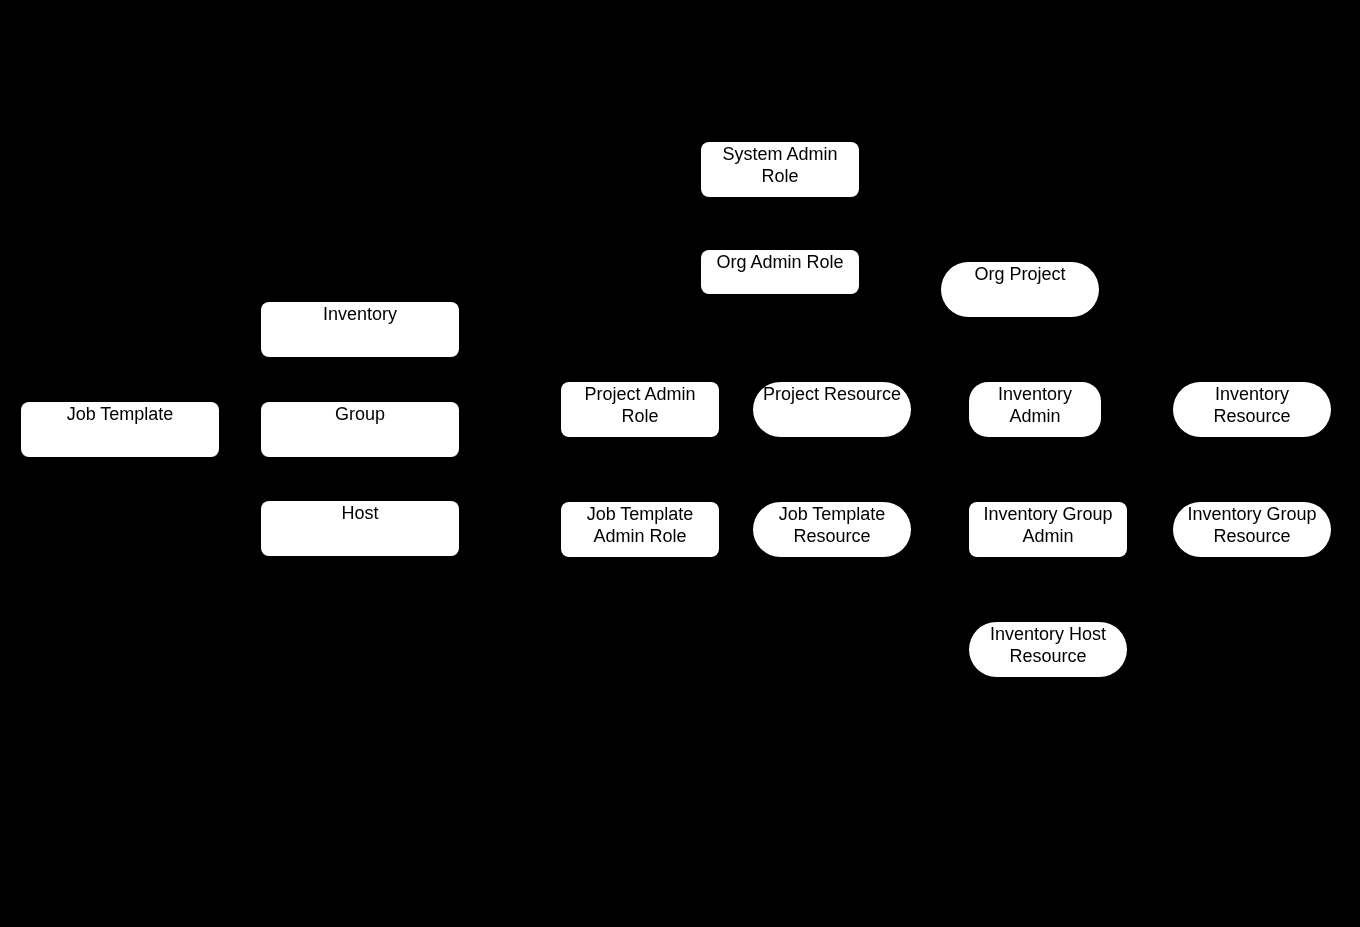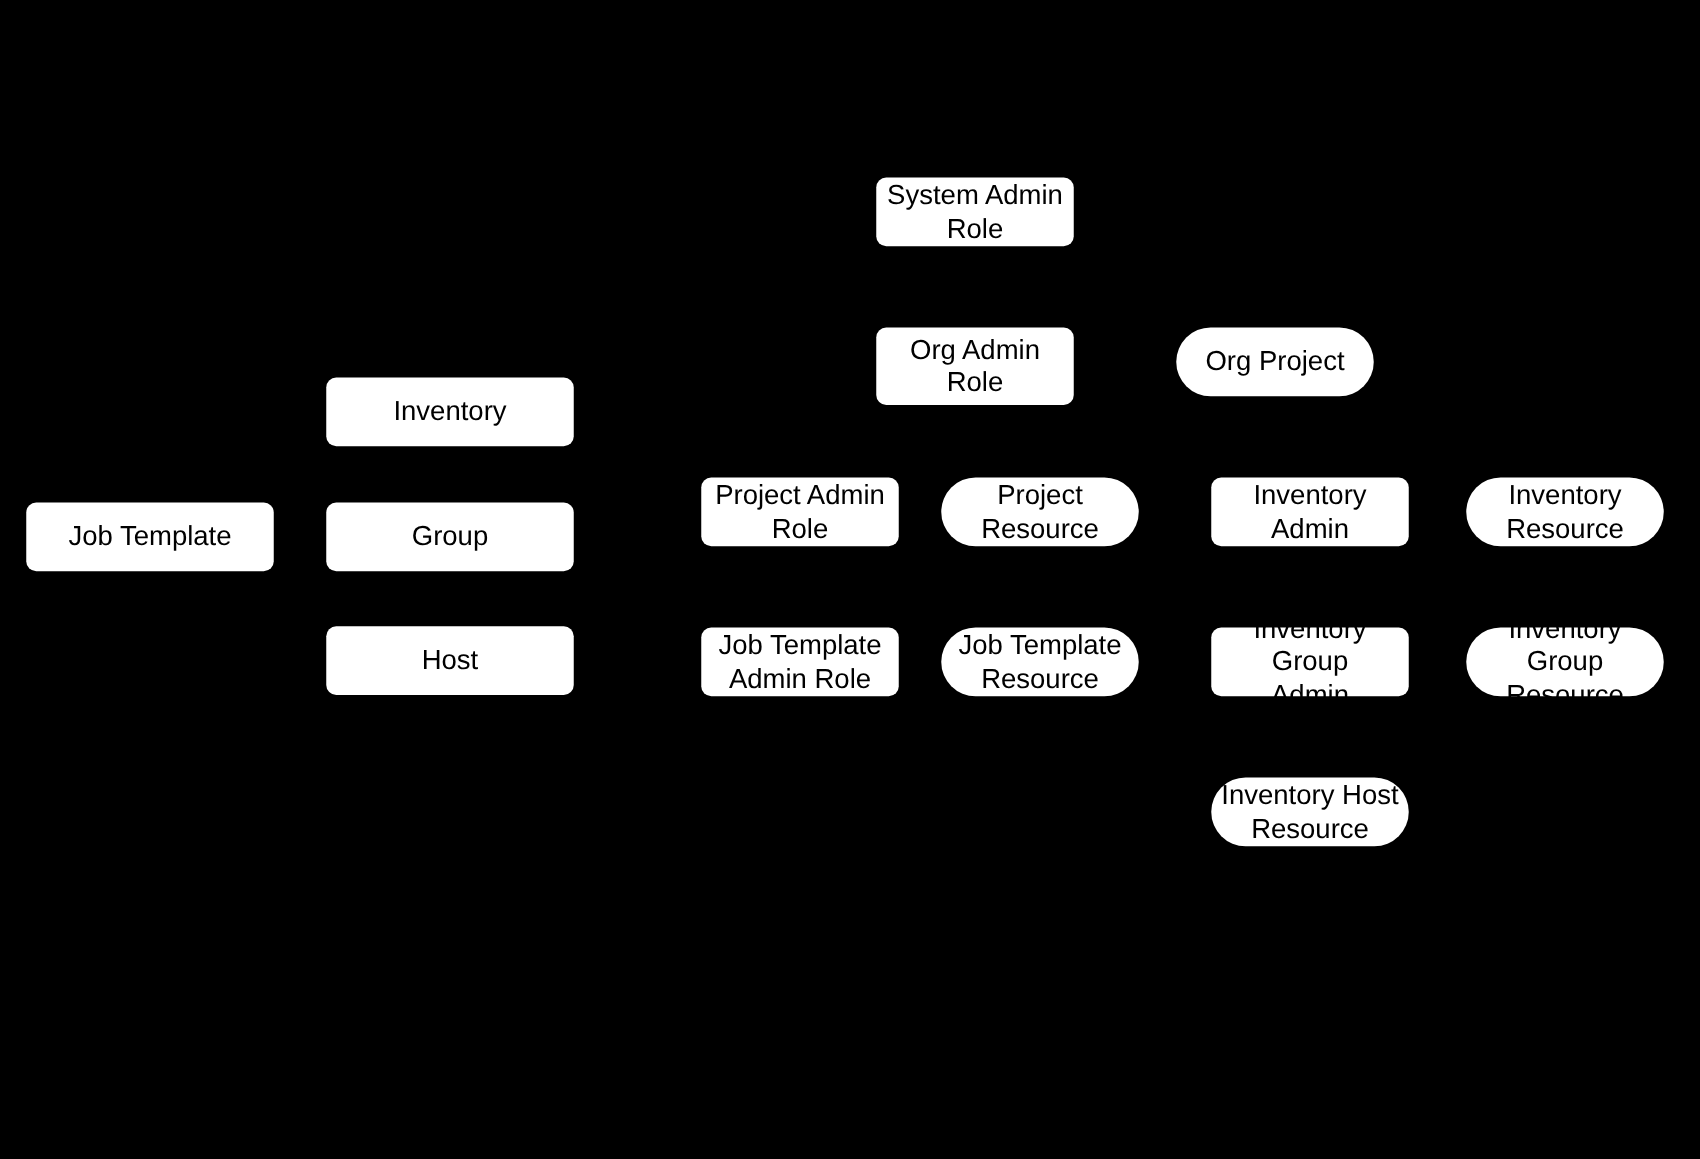--- a/index.html
+++ b/index.html
@@ -13,24 +13,23 @@
     height: 927px;
     background: #000000;
     overflow: hidden;
     font-family: "Liberation Sans", sans-serif;
   }
   .node {
     position: absolute;
     background: #ffffff;
     color: #000000;
     display: flex;
-    align-items: center;
     justify-content: center;
     text-align: center;
-    font-size: 22px;
+    font-size: 18px;
     line-height: 1.2;
     box-sizing: border-box;
   }
   .node.rect { border-radius: 8px; }
   .node.pill { border-radius: 28px; }
   .node .label {
     white-space: pre-line;
     display: block;
     padding: 2px 4px;
   }
@@ -48,34 +47,34 @@
   <div class="node rect" style="left: 261px; top: 402px; width: 198px; height: 55px;">
       <span class="label">Group</span>
     </div>
   <div class="node rect" style="left: 261px; top: 501px; width: 198px; height: 55px;">
       <span class="label">Host</span>
     </div>
   <div class="node rect" style="left: 701px; top: 142px; width: 158px; height: 55px;">
       <span class="label">System Admin
 Role</span>
     </div>
-  <div class="node rect" style="left: 701px; top: 262px; width: 158px; height: 62px;">
+  <div class="node rect" style="left: 701px; top: 250px; width: 158px; height: 44px;">
       <span class="label">Org Admin Role</span>
     </div>
   <div class="node pill" style="left: 941px; top: 262px; width: 158px; height: 55px;">
       <span class="label">Org Project</span>
     </div>
   <div class="node rect" style="left: 561px; top: 382px; width: 158px; height: 55px;">
       <span class="label">Project Admin
 Role</span>
     </div>
   <div class="node pill" style="left: 753px; top: 382px; width: 158px; height: 55px;">
       <span class="label">Project Resource</span>
     </div>
-  <div class="node rect" style="left: 969px; top: 382px; width: 158px; height: 55px;">
+  <div class="node rect" style="left: 969px; top: 382px; width: 132px; height: 55px; border-radius: 19px;">
       <span class="label">Inventory Admin</span>
     </div>
   <div class="node pill" style="left: 1173px; top: 382px; width: 158px; height: 55px;">
       <span class="label">Inventory
 Resource</span>
     </div>
   <div class="node rect" style="left: 561px; top: 502px; width: 158px; height: 55px;">
       <span class="label">Job Template
 Admin Role</span>
     </div>

